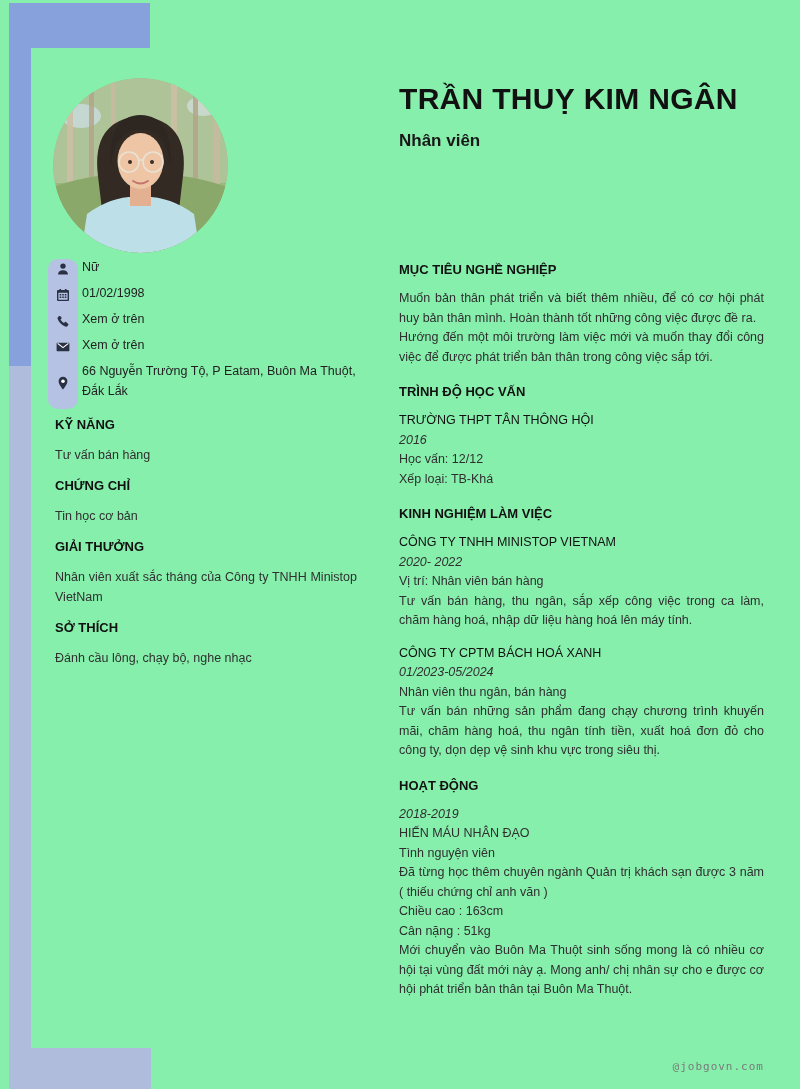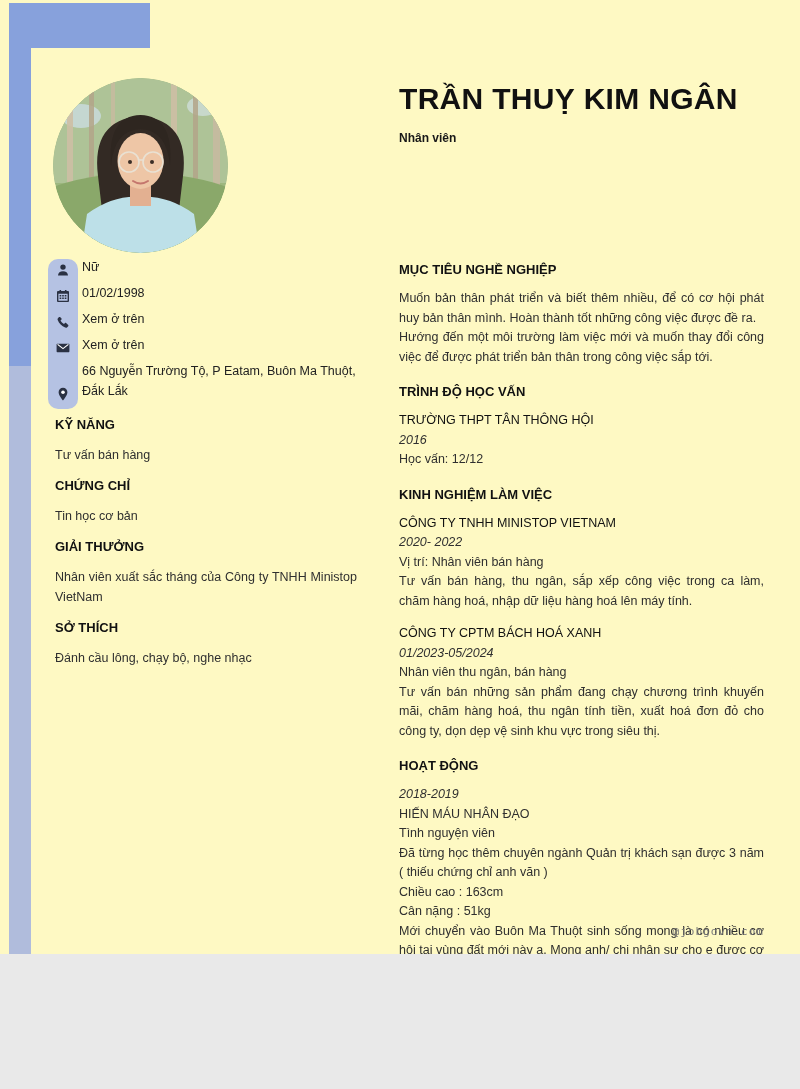--- a/index.html
+++ b/index.html
@@ -6,39 +6,39 @@
     --accent:#87A1DC;
     --accent-light:#B0BCDC;
     --pill:#B5C2E3;
     --icon:#2A3143;
     --ink:#111111;
     --body:#2F2F2F;
   }
   *{box-sizing:border-box;}
   html,body{margin:0;padding:0;background:#e9e9e9;}
   .page{
-    position:relative;width:800px;height:954px;margin:0 auto;
-    background:#fef9c3;overflow:hidden;
+    position:relative;width:800px;height:1089px;margin:0 auto;
+    background:#86efac;overflow:hidden;
     font-family:"Liberation Sans", sans-serif;color:var(--body);
   }
   
   .accent-top-block{position:absolute;left:9px;top:3px;width:141px;height:45px;background:var(--accent);}
   .accent-bar-top{position:absolute;left:9px;top:3px;width:22px;height:363px;background:var(--accent);}
   .accent-bar-bottom{position:absolute;left:9px;top:366px;width:22px;height:723px;background:var(--accent-light);}
   .accent-bottom-block{position:absolute;left:9px;top:1048px;width:142px;height:41px;background:var(--accent-light);}
   
   .photo{position:absolute;left:53px;top:78px;width:175px;height:175px;border-radius:50%;overflow:hidden;}
   
   .header{position:absolute;left:399px;top:82px;width:375px;}
   .name{font-size:30px;line-height:34px;font-weight:bold;color:var(--ink);margin:0;letter-spacing:.3px;}
-  .job-title{font-size:12px;font-weight:bold;color:#181818;margin:15px 0 0;}
+  .job-title{font-size:17px;font-weight:bold;color:#181818;margin:15px 0 0;}
   
   .contact{position:absolute;left:48px;top:257px;width:312px;}
   .contact-pill{position:absolute;left:0;top:2px;width:30px;height:150px;background:var(--pill);border-radius:10px;}
-  .contact-row{position:relative;display:flex;align-items:flex-end;margin-bottom:6px;}
+  .contact-row{position:relative;display:flex;align-items:center;margin-bottom:6px;}
   .contact-row .ico{flex:0 0 30px;display:flex;justify-content:center;padding-top:3px;}
   .contact-row .ico svg{width:14px;height:14px;fill:var(--icon);}
   .contact-row .txt{margin-left:4px;font-size:12.5px;line-height:20px;color:#222;}
   
   .left-col{position:absolute;left:55px;top:414px;width:302px;font-size:12.5px;line-height:20px;}
   .right-col{position:absolute;left:399px;top:259px;width:365px;font-size:12.5px;line-height:19.5px;}
   h3.section-h{font-size:13px;line-height:21px;font-weight:bold;color:var(--ink);margin:0 0 9px;}
   .left-col h3.section-h{margin-bottom:10px;}
   .left-col section{margin-bottom:0;}
   .sec-skills{margin-bottom:44px;}
@@ -186,20 +186,21 @@
       <h3 class="section-h">MỤC TIÊU NGHỀ NGHIỆP</h3>
       <p class="just">Muốn bản thân phát triển và biết thêm nhiều, để có cơ hội phát huy bản thân mình. Hoàn thành tốt những công việc được đề ra.</p>
       <p class="just">Hướng đến một môi trường làm việc mới và muốn thay đổi công việc để được phát triển bản thân trong công việc sắp tới.</p>
     </section>
 
     <section>
       <h3 class="section-h mt-sec">TRÌNH ĐỘ HỌC VẤN</h3>
       <p class="sub">TRƯỜNG THPT TÂN THÔNG HỘI</p>
       <p class="period">2016</p>
       <p>Học vấn: 12/12</p>
+      <p>Xếp loại: TB-Khá</p>
     </section>
 
     <section>
       <h3 class="section-h mt-sec">KINH NGHIỆM LÀM VIỆC</h3>
 
       <div class="entry">
         <p class="sub">CÔNG TY TNHH MINISTOP VIETNAM</p>
         <p class="period">2020- 2022</p>
         <p>Vị trí: Nhân viên bán hàng</p>
         <p class="just">Tư vấn bán hàng, thu ngân, sắp xếp công việc trong ca làm, chăm hàng hoá, nhập dữ liệu hàng hoá lên máy tính.</p>

